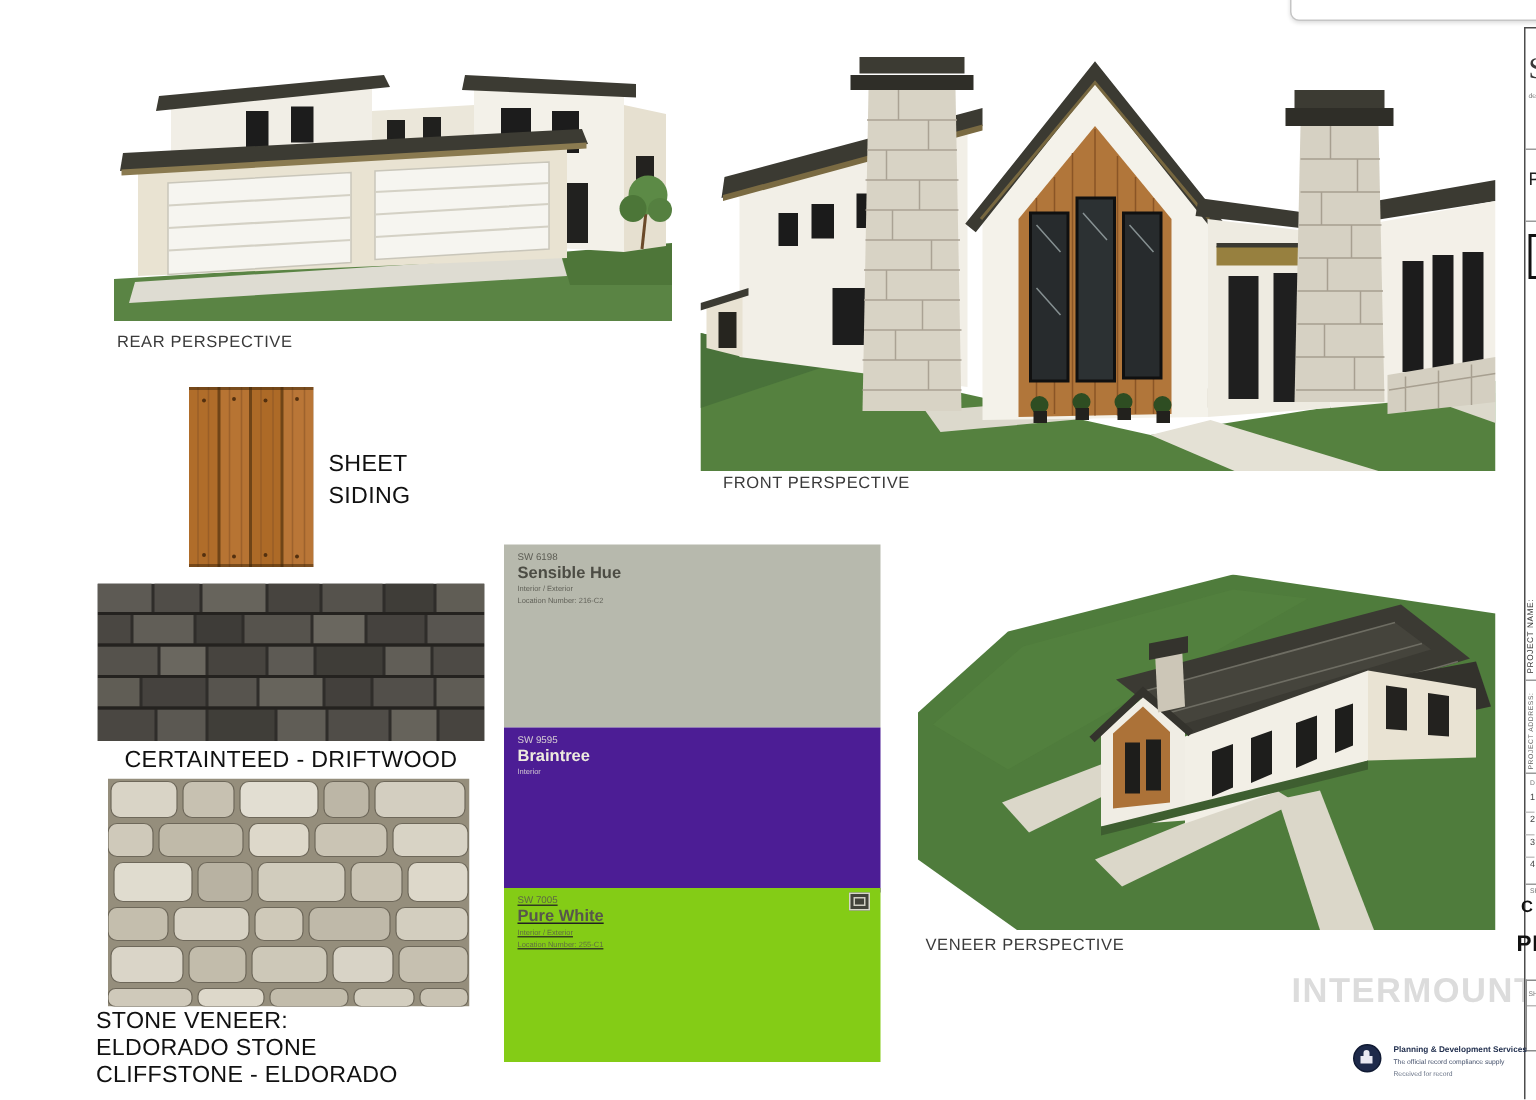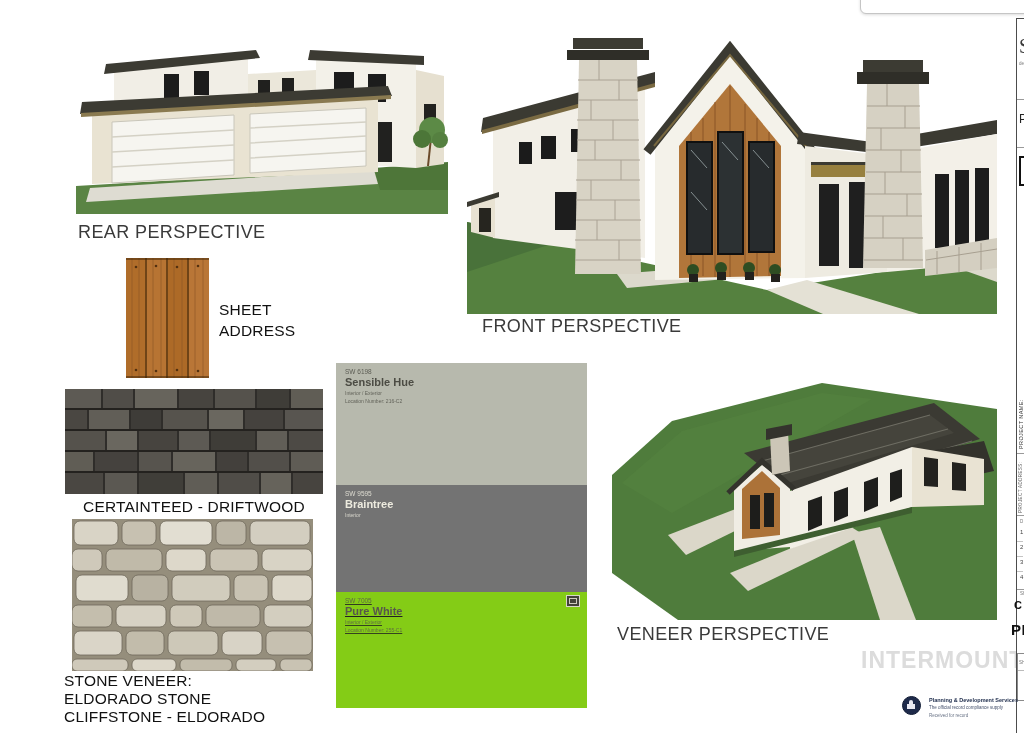--- a/index.html
+++ b/index.html
@@ -1,21 +1,21 @@
 <!DOCTYPE html>
 <html><head>
 <meta charset="utf-8">
 <style>
   html,body{margin:0;padding:0;background:#fff;}
   #sheet{
     position:relative;width:1024px;height:733px;overflow:hidden;background:#ffffff;
     font-family:"Liberation Sans", sans-serif;color:#222;
   }
   .abs{position:absolute;}
-  .photo-label{font-size:18px;color:#3a3a3a;letter-spacing:.4px;}
+  .photo-label{font-size:11px;color:#3a3a3a;letter-spacing:.4px;}
   .mat-label{font-size:15.5px;color:#111;letter-spacing:.2px;line-height:18px;}
   
   .swatch{position:absolute;left:336px;width:251px;box-sizing:border-box;padding:5px 0 0 9px;}
   .swatch .code{font-size:6.5px;opacity:.85;}
   .swatch .name{font-size:11px;font-weight:bold;margin-top:1px;}
   .swatch .sub{font-size:5px;margin-top:2px;opacity:.8;line-height:6px;}
   .chip-icon{position:absolute;right:7px;top:3px;width:12px;height:10px;background:#43433a;border:1px solid #d8d6ca;}
   .chip-icon:after{content:"";position:absolute;left:2px;top:2px;width:6px;height:4px;border:1px solid #cfcdc0;}
   
   #watermark{left:861px;top:647px;font-size:23px;font-weight:bold;color:#dcdcdc;letter-spacing:1px;z-index:1;}
@@ -189,32 +189,32 @@
       <circle cx="10" cy="112" r="1.3"></circle>
         <circle cx="30" cy="113" r="1.3"></circle>
         <circle cx="51" cy="112" r="1.3"></circle>
         <circle cx="72" cy="113" r="1.3"></circle>
     </g>
     <rect width="83" height="2" fill="#3c2308" opacity=".5"></rect>
     <rect y="118" width="83" height="2" fill="#3c2308" opacity=".5"></rect>
   </svg>
   <div class="abs mat-label" style="left:219px;top:299px;line-height:21px;">
     <div>SHEET</div>
-    <div>ADDRESS</div>
+    <div>SIDING</div>
   </div>
 
   <div class="swatch" style="top: 363px; height: 122px; background-color: rgb(183, 185, 173);">
     <div style="color:#4c4c44;">
       <div class="code">SW 6198</div>
       <div class="name">Sensible Hue</div>
       <div class="sub">Interior / Exterior</div>
       <div class="sub">Location Number: 216-C2</div>
     </div>
   </div>
-  <div class="swatch" style="top: 485px; height: 110px; background-color: #737373;">
+  <div class="swatch" style="top: 485px; height: 110px; background-color: #4c1d95;">
     <div style="color:#edebdf;">
       <div class="code">SW 9595</div>
       <div class="name">Braintree</div>
       <div class="sub">Interior</div>
     </div>
   </div>
   <div class="swatch" style="top: 592px; height: 116px; background-color: #84cc16; text-decoration: underline;">
     <div style="color:#57564c;">
       <div class="code">SW 7005</div>
       <div class="name">Pure White</div>

